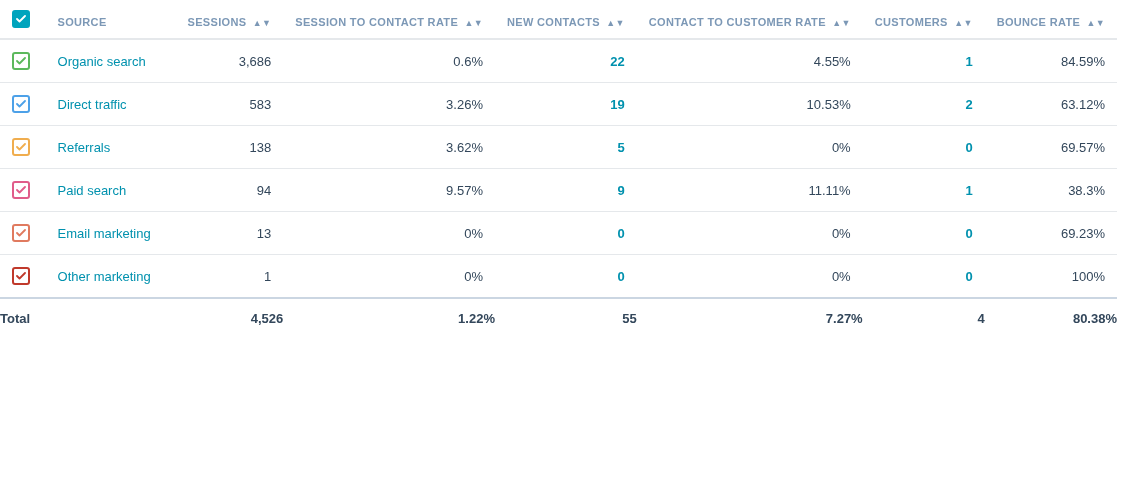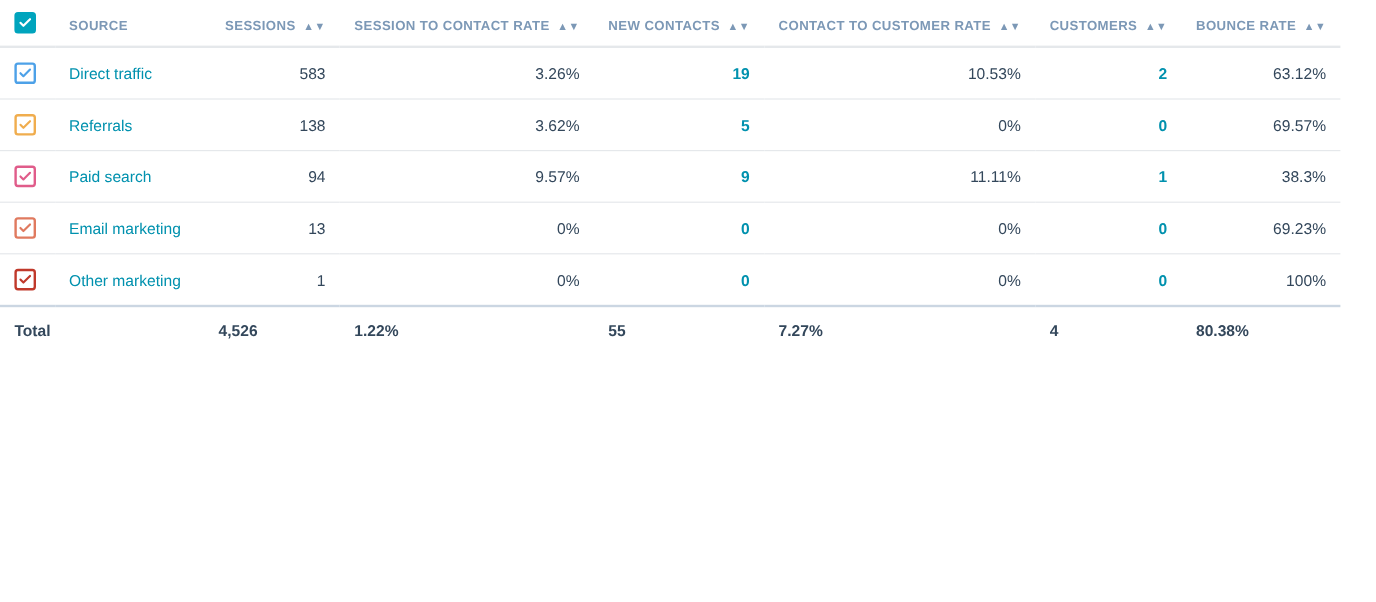--- a/index.html
+++ b/index.html
@@ -67,25 +67,26 @@
       text-decoration: none;
     }
     .highlight-blue {
       color: #0091ae;
       font-weight: 600;
     }
     tfoot tr {
       border-top: 2px solid #cbd6e2;
     }
     tfoot td {
-      padding: 12px 12px;
+      padding: 12px 0;
       font-weight: 700;
       color: #33475b;
     }
     tfoot td.right {
+      text-align: right;
     }
     .header-checkbox {
       width: 18px;
       height: 18px;
       border-radius: 3px;
       background: #00a4bd;
       border: 2px solid #00a4bd;
       display: flex;
       align-items: center;
       justify-content: center;
@@ -134,20 +135,36 @@
         <span>CUSTOMERS</span>
         <span class="sort-icon">▲▼</span>
       </th>
       <th class="col-bounce right">
         <span>BOUNCE RATE</span>
         <span class="sort-icon">▲▼</span>
       </th>
     </tr>
   </thead>
   <tbody id="table-body">
+  <tr>
+        <td>
+      <div class="checkbox" style="border-color: #5cb85c;">
+        <svg viewBox="0 0 10 8" fill="none" xmlns="http://www.w3.org/2000/svg">
+          <path d="M1 4L3.5 6.5L9 1" stroke="#5cb85c" stroke-width="1.8" stroke-linecap="round" stroke-linejoin="round"></path>
+        </svg>
+      </div>
+        </td>
+        <td><a class="source-link">Organic search</a></td>
+        <td class="right">3,686</td>
+        <td class="right">0.6%</td>
+        <td class="right"><span class="highlight-blue">22</span></td>
+        <td class="right">4.55%</td>
+        <td class="right"><span class="highlight-blue">1</span></td>
+        <td class="right">84.59%</td>
+      </tr>
       <tr>
         <td>
       <div class="checkbox" style="border-color: #4da1e8;">
         <svg viewBox="0 0 10 8" fill="none" xmlns="http://www.w3.org/2000/svg">
           <path d="M1 4L3.5 6.5L9 1" stroke="#4da1e8" stroke-width="1.8" stroke-linecap="round" stroke-linejoin="round"></path>
         </svg>
       </div>
         </td>
         <td><a class="source-link">Direct traffic</a></td>
         <td class="right">583</td>

